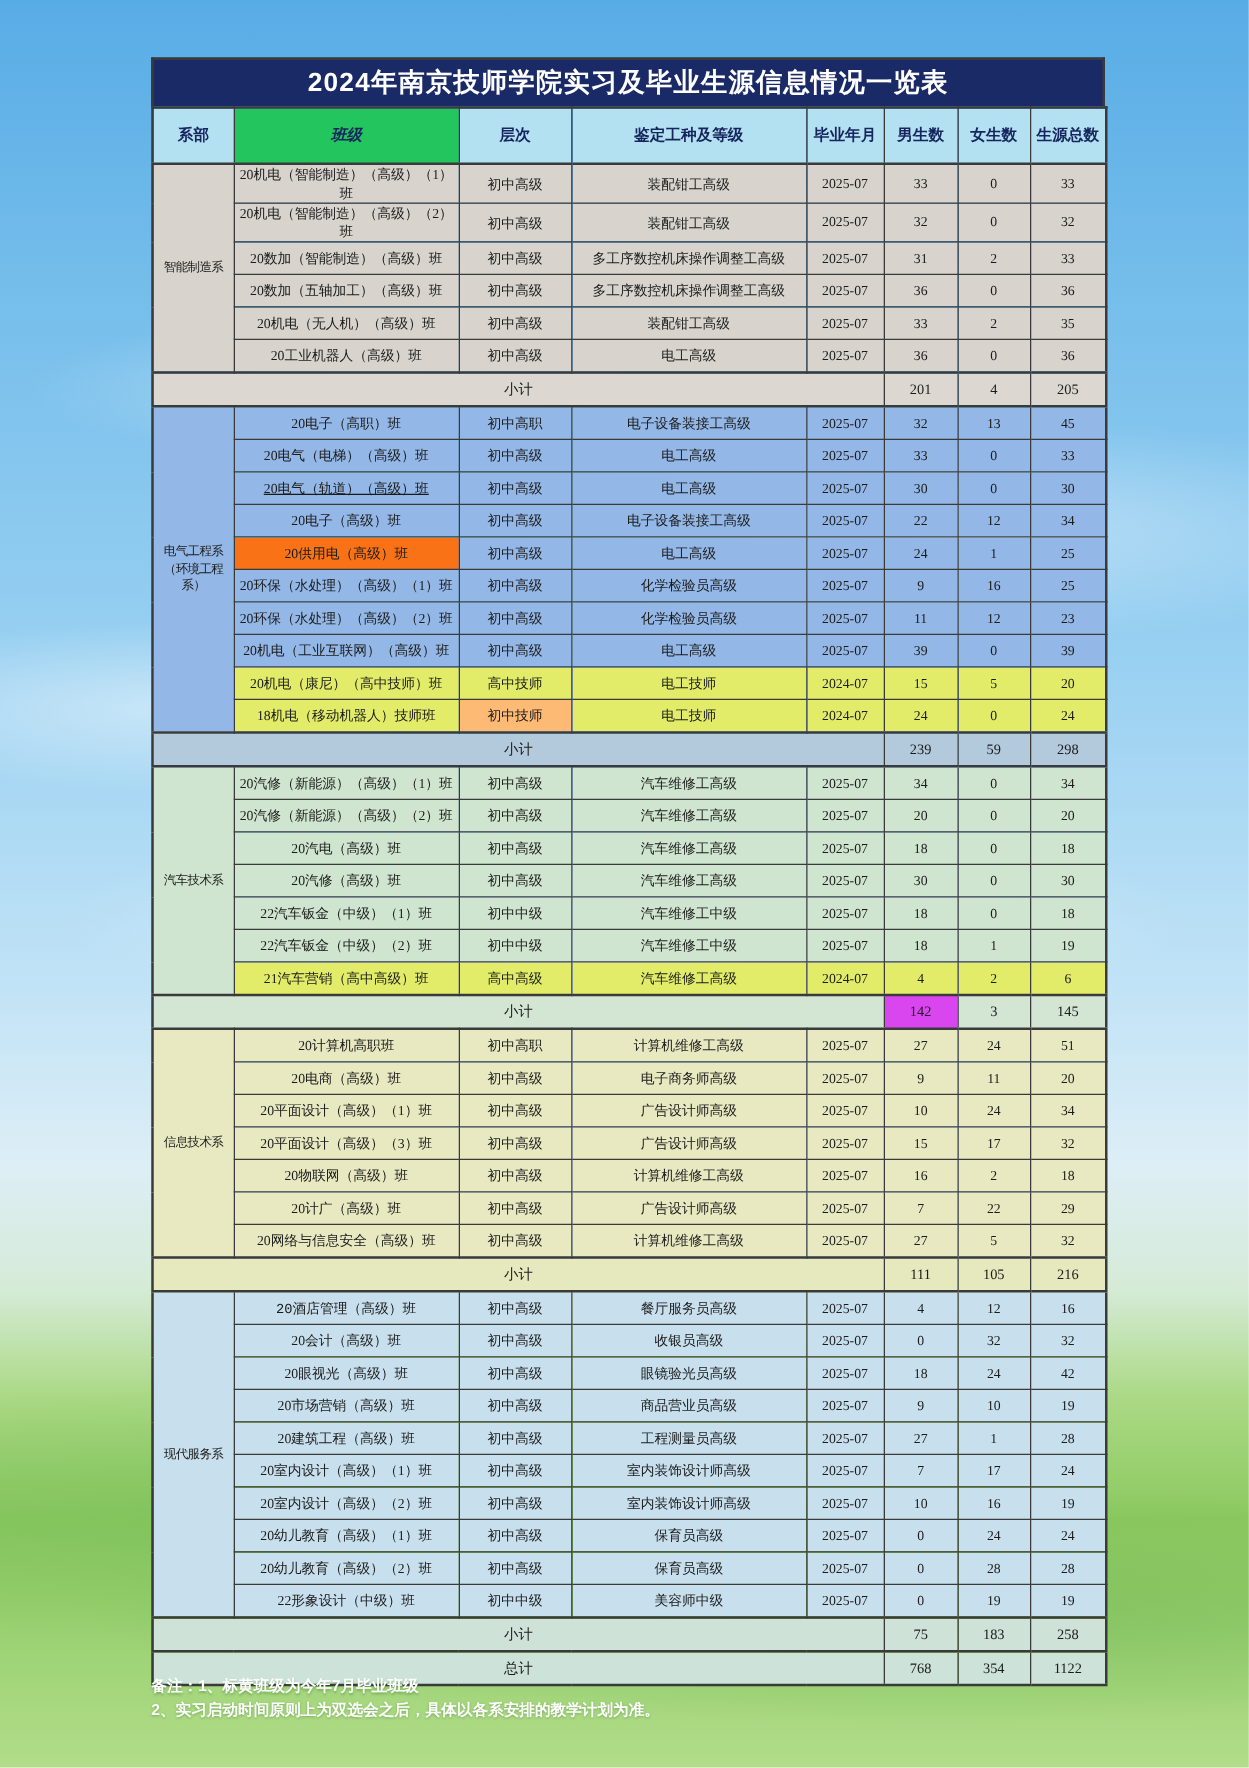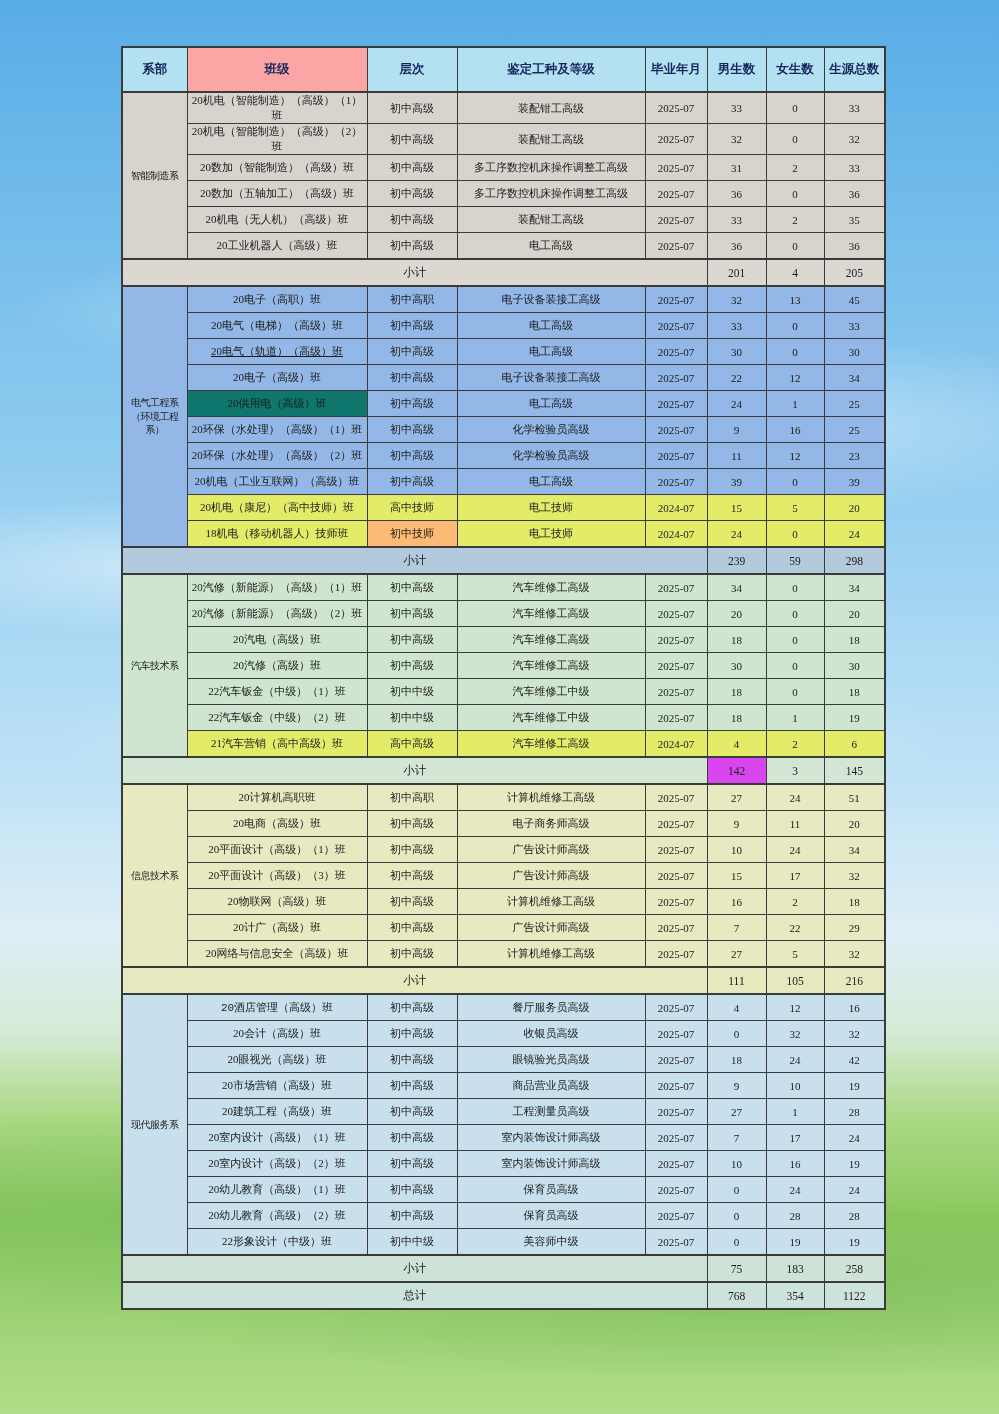--- a/index.html
+++ b/index.html
@@ -36,35 +36,36 @@
   .roster tr.sum td{border-top:2px solid #3a3a3a;border-bottom:2px solid #3a3a3a;font-size:11.5px;}
   .notes{position:absolute;left:121px;top:1340px;width:760px;
     font-family:"Liberation Sans","DejaVu Sans",sans-serif;
     color:#ffffff;font-size:12.5px;font-weight:bold;line-height:1.5;
     text-shadow:0 1px 2px rgba(60,120,40,0.45);}
 </style>
 </head>
 <body>
 
 <div class="sheet">
+  <div class="title-bar" style="background: rgb(26, 42, 102);">2024年南京技师学院实习及毕业生源信息情况一览表</div>
   <table class="roster">
     <colgroup>
       <col style="width:65px">
         <col style="width:180px">
         <col style="width:90px">
         <col style="width:188px">
       <col style="width:62px">
         <col style="width:59px">
         <col style="width:58px">
         <col style="width:61px">
     </colgroup>
     <thead>
       <tr>
         <th style="background: rgb(179, 225, 242);">系部</th>
-        <th style="background: #fca5a5;">班级</th>
+        <th style="background: #22c55e; font-style: italic;">班级</th>
         <th style="background: rgb(179, 225, 242);">层次</th>
         <th style="background: rgb(179, 225, 242);">鉴定工种及等级</th>
         <th style="background: rgb(179, 225, 242);">毕业年月</th>
         <th style="background: rgb(179, 225, 242);">男生数</th>
         <th style="background: rgb(179, 225, 242);">女生数</th>
         <th style="background: rgb(179, 225, 242);">生源总数</th>
       </tr>
     </thead>
     <tbody>
         <tr>
@@ -160,21 +161,21 @@
         <tr>
           <td style="background: rgb(147, 183, 230);">20电子（高级）班</td>
           <td style="background: rgb(147, 183, 230);">初中高级</td>
           <td style="background: rgb(147, 183, 230);">电子设备装接工高级</td>
           <td style="background: rgb(147, 183, 230);">2025-07</td>
           <td style="background: rgb(147, 183, 230);">22</td>
           <td style="background: rgb(147, 183, 230);">12</td>
           <td style="background: rgb(147, 183, 230);">34</td>
         </tr>
         <tr>
-          <td style="background: #0f766e;">20供用电（高级）班</td>
+          <td style="background: #f97316;">20供用电（高级）班</td>
           <td style="background: rgb(147, 183, 230);">初中高级</td>
           <td style="background: rgb(147, 183, 230);">电工高级</td>
           <td style="background: rgb(147, 183, 230);">2025-07</td>
           <td style="background: rgb(147, 183, 230);">24</td>
           <td style="background: rgb(147, 183, 230);">1</td>
           <td style="background: rgb(147, 183, 230);">25</td>
         </tr>
         <tr>
           <td style="background: rgb(147, 183, 230);">20环保（水处理）（高级）（1）班</td>
           <td style="background: rgb(147, 183, 230);">初中高级</td>
@@ -467,13 +468,15 @@
           <td colspan="5" style="background: rgb(205, 227, 217);">总计</td>
           <td style="background: rgb(205, 227, 217); margin-left: 41px;">768</td>
           <td style="background: rgb(205, 227, 217);">354</td>
           <td style="background: rgb(205, 227, 217);">1122</td>
         </tr>
       </tbody>
   </table>
 </div>
 
 <div class="notes">
+  <div>备注：1、标黄班级为今年7月毕业班级</div>
+  <div>2、实习启动时间原则上为双选会之后，具体以各系安排的教学计划为准。</div>
 </div>
 
 </body></html>

